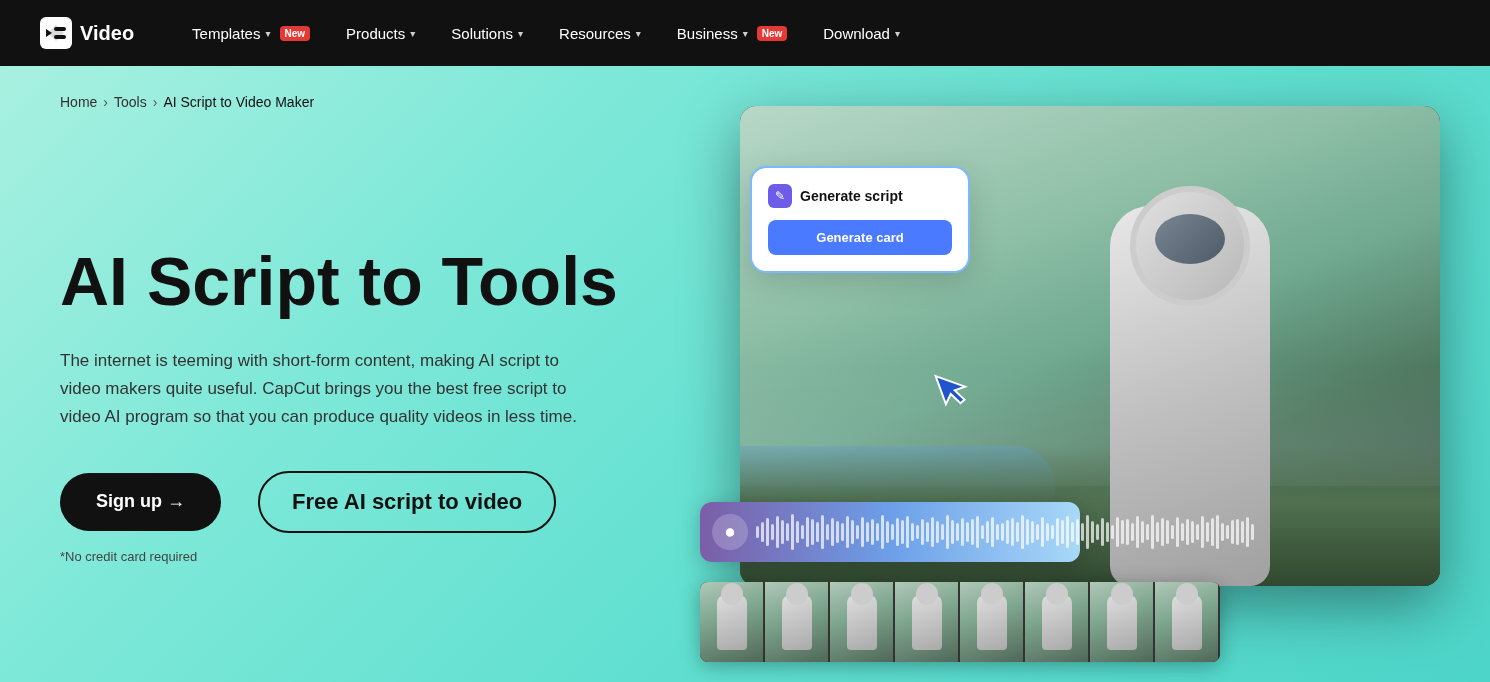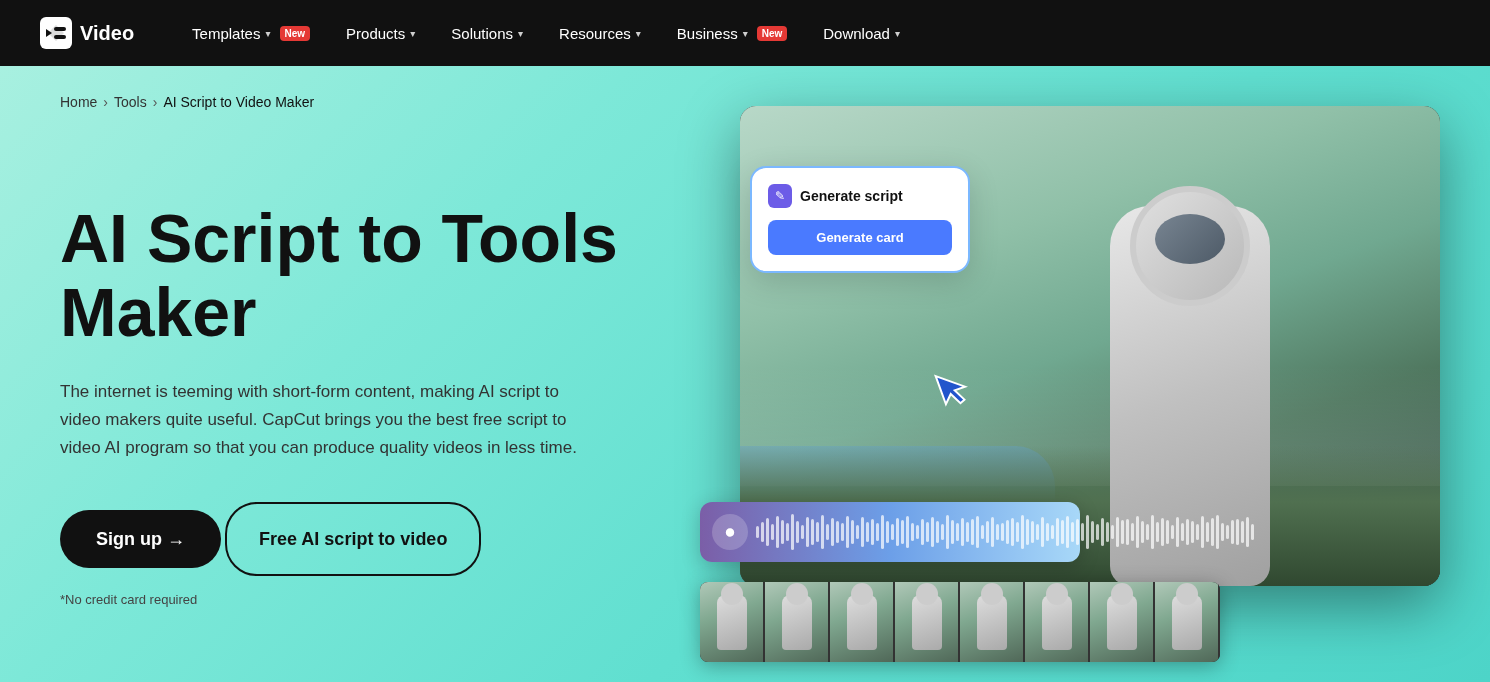--- a/index.html
+++ b/index.html
@@ -100,21 +100,21 @@
     }
     .hero-desc {
       font-size: 17px;
       color: #333;
       line-height: 1.65;
       max-width: 540px;
       margin-bottom: 40px;
     }
     .hero-buttons {
       display: flex;
-      gap: 4px;
+      gap: 37px;
       align-items: center;
       margin-bottom: 16px;
     }
     .btn-signup {
       background: #111;
       color: #fff;
       border: none;
       padding: 0 36px;
       height: 58px;
       border-radius: 32px;
@@ -124,23 +124,23 @@
       display: flex;
       align-items: center;
       gap: 10px;
       white-space: nowrap;
     }
     .btn-free {
       background: transparent;
       color: #111;
       border: 2px solid #111;
       padding: 0 32px;
-      height: 74px;
+      height: 62px;
       border-radius: 32px;
-      font-size: 18px;
+      font-size: 22px;
       font-weight: 600;
       cursor: pointer;
       white-space: nowrap;
     }
     .no-card {
       font-size: 13px;
       color: #444;
       margin-top: 16px;
     }
 
@@ -454,21 +454,20 @@
     <span class="breadcrumb-link">Home</span>
     <span class="breadcrumb-sep">›</span>
     <span class="breadcrumb-link">Tools</span>
     <span class="breadcrumb-sep">›</span>
     <span class="breadcrumb-current">AI Script to Video Maker</span>
   </div>
 
   <div class="hero-left">
     <h1 class="hero-title">
       <span>AI Script to Tools</span><br>
-      <span>Maker</span>
     </h1>
     <p class="hero-desc">The internet is teeming with short-form content, making AI script to video makers quite useful. CapCut brings you the best free script to video AI program so that you can produce quality videos in less time.</p>
     <div class="hero-buttons">
       <button class="btn-signup">Sign up →</button>
       <button class="btn-free">Free AI script to video</button>
     </div>
     <p class="no-card">*No credit card required</p>
   </div>
 
   <div class="hero-right">

